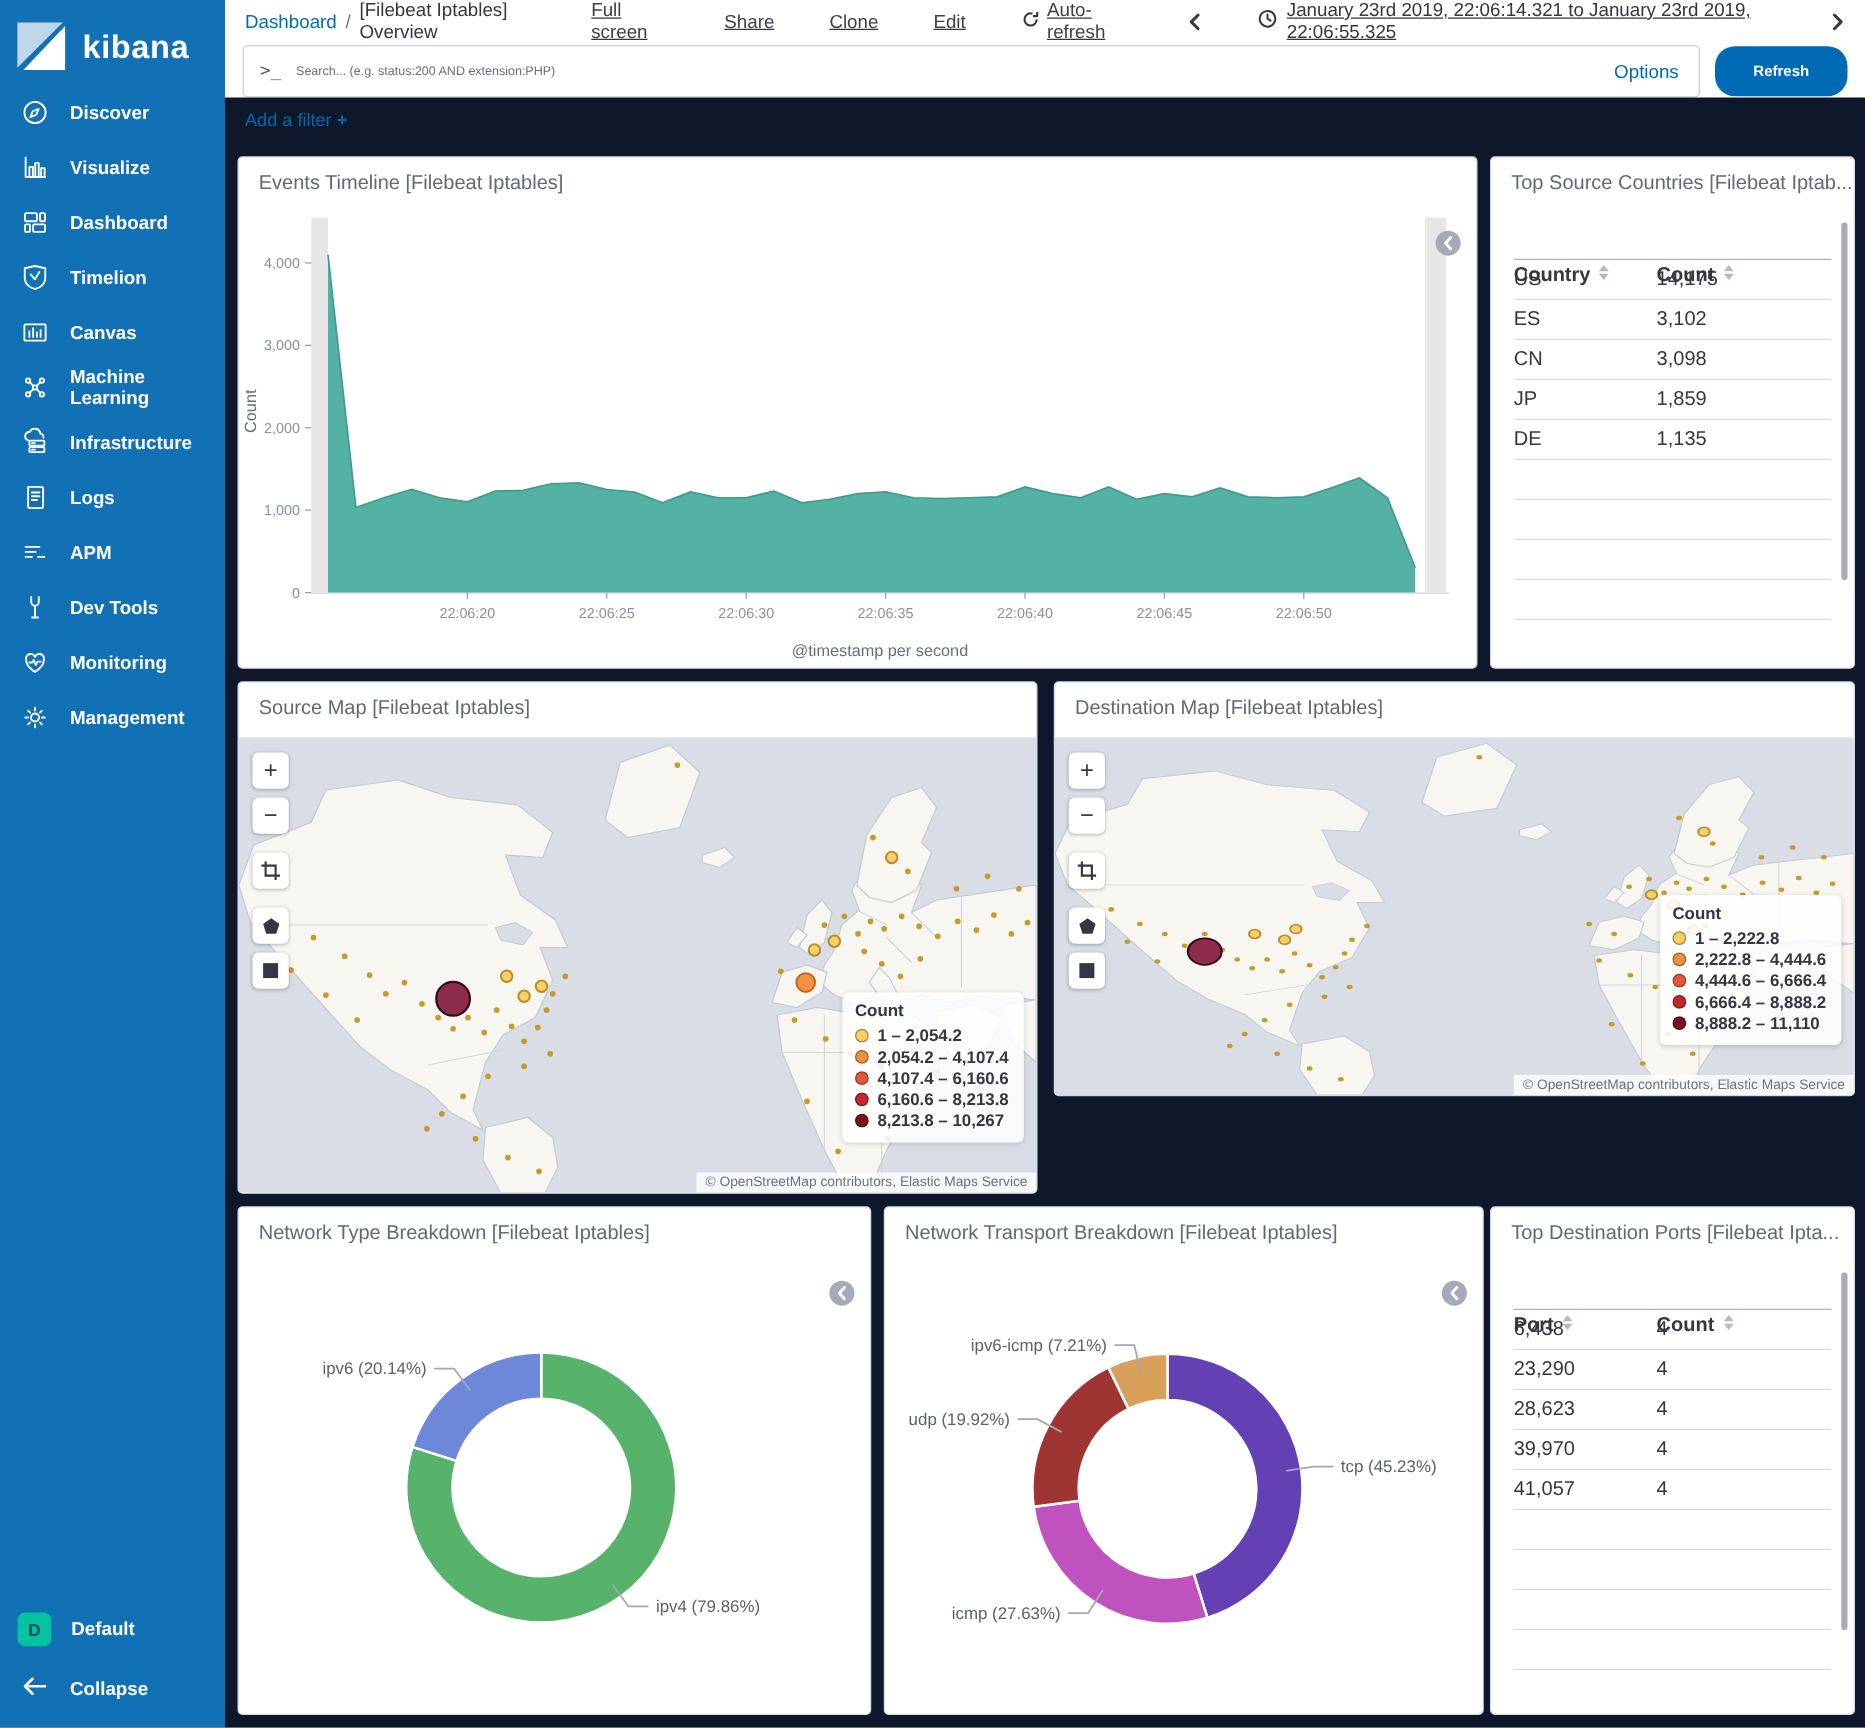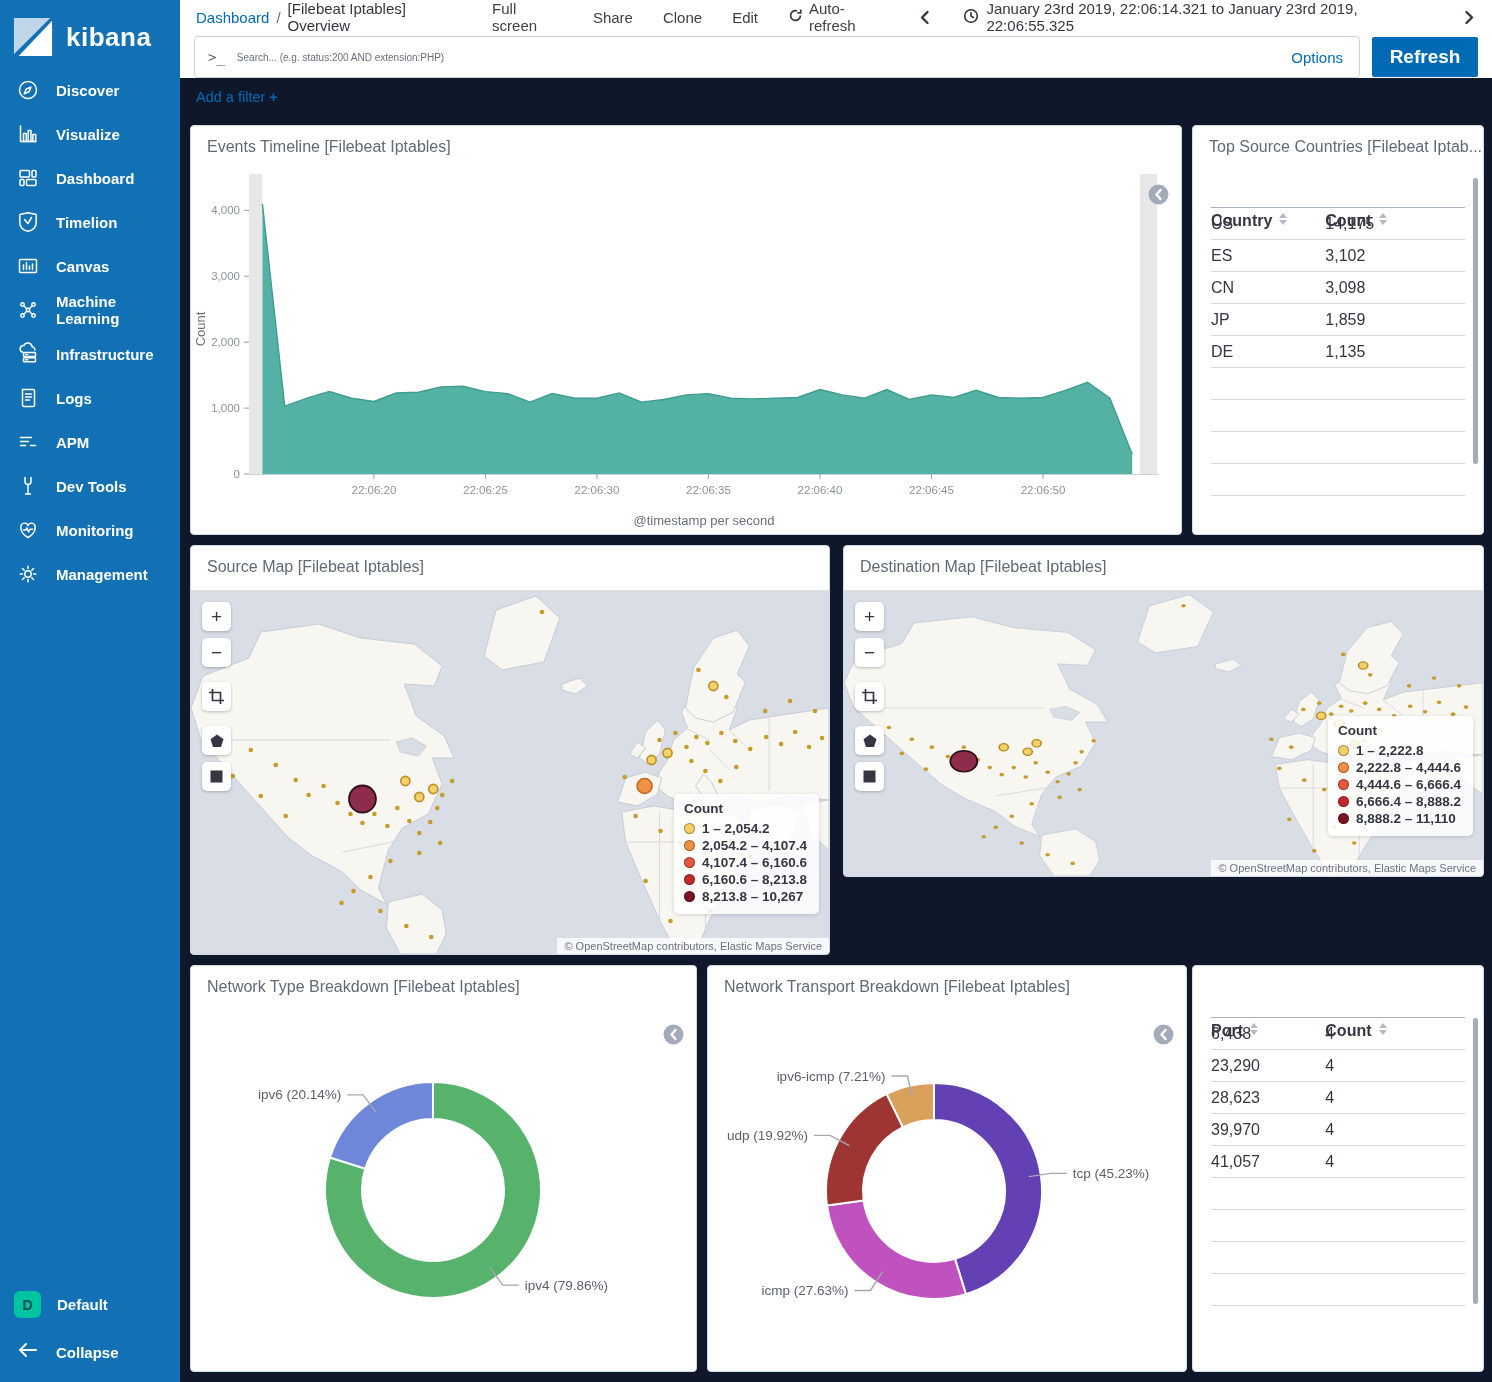--- a/index.html
+++ b/index.html
@@ -20,33 +20,33 @@
                display:flex;align-items:center;justify-content:center;font-weight:bold;font-size:14px;}
   .space-label,.collapse-label{color:#fff;font-size:15px;font-weight:600;}
   .collapse-row{display:flex;align-items:center;gap:18px;padding:14px 16px 10px 18px;cursor:pointer;}
   
   .main{position:absolute;left:180px;top:0;width:1312px;}
   .topbar{display:flex;align-items:center;height:30px;padding:2px 14px 0 16px;font-size:15px;gap:26px;}
   .crumbs{display:flex;align-items:center;gap:7px;}
   .crumb-link{color:#006bb4;cursor:pointer;}
   .crumb-sep{color:#69707d;}
   .crumb-current{color:#343741;}
-  .top-menu{display:flex;align-items:center;gap:30px;margin-left:auto;}
+  .top-menu{display:flex;align-items:center;gap:44px;margin-left:auto;text-decoration:underline;}
   .menu-item{color:#3c3f44;cursor:pointer;}
   .autorefresh{display:flex;align-items:center;gap:6px;color:#3c3f44;cursor:pointer;}
   .chev-btn{width:16px;height:16px;cursor:pointer;display:flex;align-items:center;}
   .timerange{display:flex;align-items:center;gap:7px;color:#343741;cursor:pointer;}
   .searchbar{display:flex;align-items:center;gap:12px;padding:4px 14px 9px 14px;background:#fff;}
   .query-box{flex:1;display:flex;align-items:center;height:40px;border:1px solid #c9d0da;border-radius:4px;background:#fff;}
   .prompt{font-family:"DejaVu Sans Mono",monospace;color:#545b64;font-size:14px;padding:0 10px 0 13px;}
   .query-input{flex:1;border:none;outline:none;font-size:10px;color:#343741;font-family:"Liberation Sans",sans-serif;}
   .query-input::placeholder{color:#69707d;opacity:1;}
   .options-link{color:#006bb4;font-size:15px;padding-right:16px;cursor:pointer;}
-  .refresh-btn{width:106px;height:40px;background:#006bb4;color:#fff;border:none;border-radius:2px;
-               font-size:19px;font-weight:600;cursor:pointer;font-family:"Liberation Sans",sans-serif;}
+  .refresh-btn{width:106px;height:40px;background:#006bb4;color:#fff;border:none;border-radius:16px;
+               font-size:12px;font-weight:600;cursor:pointer;font-family:"Liberation Sans",sans-serif;}
   
   .content{position:absolute;left:180px;top:78px;width:1312px;height:1304px;background:#0f172a;}
   .filter-row{padding:11px 16px 0 16px;font-size:14.5px;}
   .add-filter{color:#006bb4;cursor:pointer;}
   .add-filter b{font-weight:bold;}
   .panel{position:absolute;background:#fff;border:1px solid #d3dae6;border-radius:4px;box-sizing:border-box;overflow:hidden;}
   .panel-title{position:relative;z-index:2;padding:12px 16px 0 16px;font-size:16px;color:#5f6a75;
                white-space:nowrap;overflow:hidden;}
   .legend-toggle{position:absolute;z-index:3;top:58px;right:12px;width:21px;height:21px;cursor:pointer;}
   .scrollbar-thumb{position:absolute;right:5px;top:52px;width:5px;height:286px;background:#a6adb9;border-radius:3px;z-index:3;}
@@ -682,20 +682,21 @@
         <path d="M118.97482492365108 239.47797982720186 A108 108 0 0 1 178.6694701031443 127.92363346476729 L194.8845590492893 161.18127755554147 A71 71 0 0 0 155.6408571257336 234.5179311826975 Z" fill="#9e3533" stroke="#ffffff" stroke-width="2"></path>
         <polyline points="141.35689350828443,179.70602111282233 121.95951493726628,169.32615095117742 105.95951493726628,169.32615095117742" fill="none" stroke="#a2a8b0" stroke-width="1.4"></polyline>
         <text x="99.95951493726628" y="173.82615095117742" font-family="&quot;Liberation Sans&quot;,sans-serif" text-anchor="end" font-size="13.5" fill="#5a616c">udp (19.92%)</text>
         <path d="M178.6694701031443 127.92363346476729 A108 108 0 0 1 225.93214160314733 117.0000213183448 L225.95538938725426 154.0000140148378 A71 71 0 0 0 194.8845590492893 161.18127755554147 Z" fill="#d9a05c" stroke="#ffffff" stroke-width="2"></path>
         <polyline points="204.3818434099043,131.46575330048302 199.42768252467403,110.03082176517705 183.42768252467403,110.03082176517705" fill="none" stroke="#a2a8b0" stroke-width="1.4"></polyline>
         <text x="177.42768252467403" y="114.53082176517705" font-family="&quot;Liberation Sans&quot;,sans-serif" text-anchor="end" font-size="13.5" fill="#5a616c">ipv6-icmp (7.21%)</text>
       </svg>
   </div>
 
   <div class="panel" style="left:1012px;top:887px;width:292px;height:407px;">
+    <div class="panel-title">Top Destination Ports [Filebeat Ipta...</div>
     <div class="tbl" id="ports-table">
         <div class="tbl-row tbl-head">
           <div class="th-cell"><span>Port</span><span class="sort"><i class="up"></i><i class="dn"></i></span></div>
           <div class="th-cell"><span>Count</span><span class="sort"><i class="up"></i><i class="dn"></i></span></div>
         </div>
         <div class="tbl-row">
           <div>6,438</div>
           <div>4</div>
         </div>
         <div class="tbl-row">

